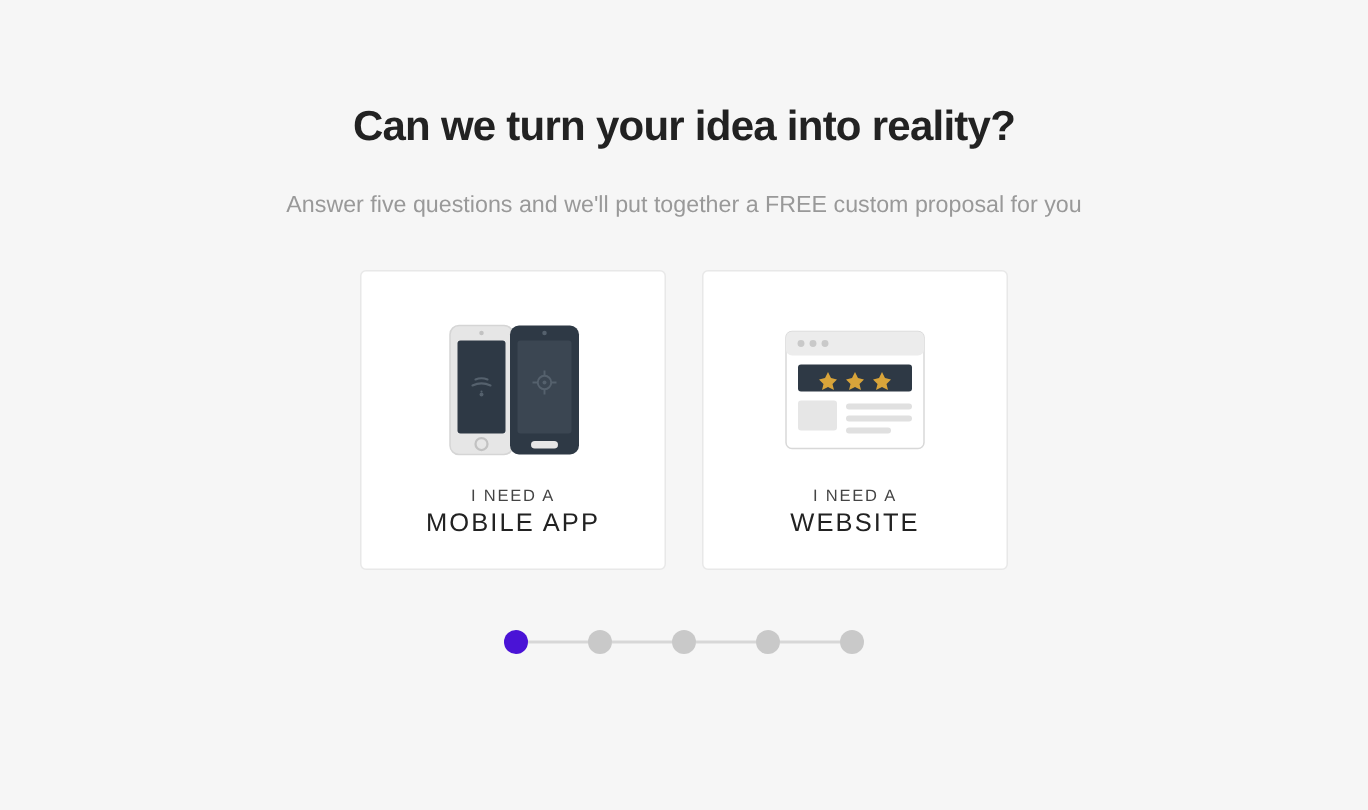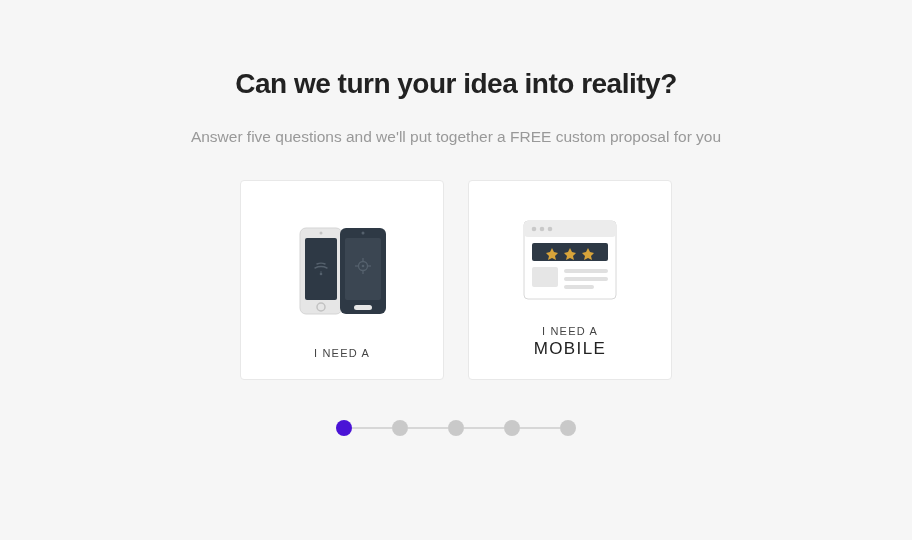--- a/index.html
+++ b/index.html
@@ -107,20 +107,21 @@
         <rect x="72" y="83" width="18" height="5" rx="2.5" fill="#e6e6e6"></rect>
         <circle cx="81" cy="44" r="4.5" fill="none" stroke="#55616d" stroke-width="1.3"></circle>
         <circle cx="81" cy="44" r="1.3" fill="#55616d"></circle>
         <line x1="81" y1="39" x2="81" y2="36" stroke="#55616d" stroke-width="1.3"></line>
         <line x1="81" y1="49" x2="81" y2="52" stroke="#55616d" stroke-width="1.3"></line>
         <line x1="76" y1="44" x2="73" y2="44" stroke="#55616d" stroke-width="1.3"></line>
         <line x1="86" y1="44" x2="89" y2="44" stroke="#55616d" stroke-width="1.3"></line>
       </svg>
     </div>
     <div class="small-label">I NEED A</div>
+    <div class="big-label">MOBILE APP</div>
   </div>
 
   <div class="card">
     <div class="illus">
       <svg width="120" height="100" viewBox="0 0 120 100">
         <rect x="14" y="10" width="92" height="78" rx="4" fill="#fff" stroke="#d8d8d8"></rect>
         <rect x="14" y="10" width="92" height="16" rx="4" fill="#ececec"></rect>
         <circle cx="24" cy="18" r="2.3" fill="#c9c9c9"></circle>
         <circle cx="32" cy="18" r="2.3" fill="#c9c9c9"></circle>
         <circle cx="40" cy="18" r="2.3" fill="#c9c9c9"></circle>
@@ -128,21 +129,21 @@
         <path d="M40 41 l2 -4 l2 4 l4 1 l-3 3 l1 4 l-4 -2 l-4 2 l1 -4 l-3 -3 z" fill="#d8a43a"></path>
         <path d="M58 41 l2 -4 l2 4 l4 1 l-3 3 l1 4 l-4 -2 l-4 2 l1 -4 l-3 -3 z" fill="#d8a43a"></path>
         <path d="M76 41 l2 -4 l2 4 l4 1 l-3 3 l1 4 l-4 -2 l-4 2 l1 -4 l-3 -3 z" fill="#d8a43a"></path>
         <rect x="22" y="56" width="26" height="20" rx="2" fill="#e6e6e6"></rect>
         <rect x="54" y="58" width="44" height="4" rx="2" fill="#e0e0e0"></rect>
         <rect x="54" y="66" width="44" height="4" rx="2" fill="#e0e0e0"></rect>
         <rect x="54" y="74" width="30" height="4" rx="2" fill="#e0e0e0"></rect>
       </svg>
     </div>
     <div class="small-label">I NEED A</div>
-    <div class="big-label">MOBILE</div>
+    <div class="big-label">WEBSITE</div>
   </div>
 
 </div>
 
 <div class="progress">
   <span class="dot active"></span>
   <span class="line"></span>
   <span class="dot"></span>
   <span class="line"></span>
   <span class="dot"></span>

